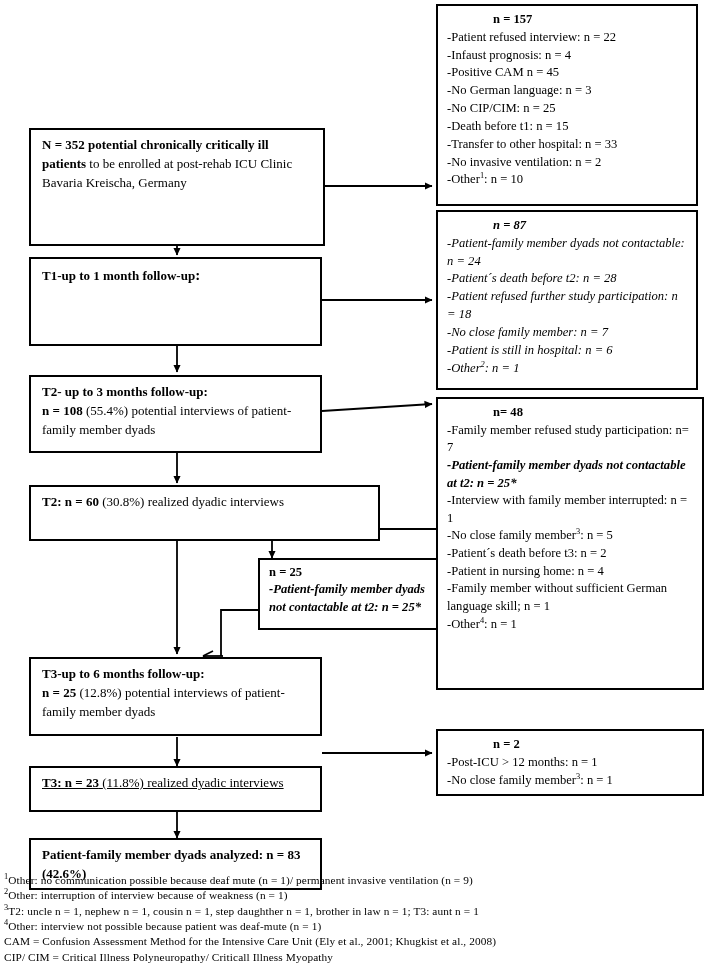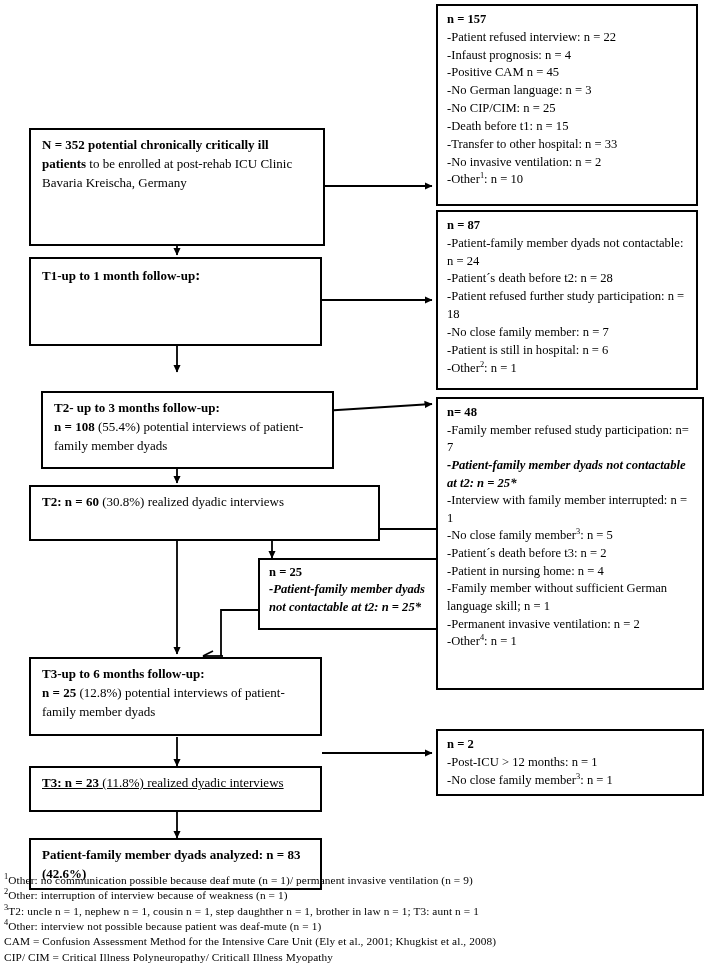--- a/index.html
+++ b/index.html
@@ -9,21 +9,21 @@
     color:#000;overflow:hidden;
   }
   .canvas{position:absolute;left:0;top:0;width:709px;height:972px;}
   .box{
     position:absolute;box-sizing:border-box;border:2px solid #000;background:#fff;
     font-size:12.6px;line-height:1.42;padding:5px 7px 4px 9px;
   }
   .box .b{font-weight:bold;}
   .box .it{font-style:italic;font-weight:bold;}
   .rbox{font-size:12.6px;line-height:1.415;}
-  .rbox .hd{font-weight:bold;}
+  .rbox .hd{font-weight:bold;margin-left:46px;}
   .rbox .ln{white-space:normal;}
   sup{font-size:8.4px;vertical-align:super;line-height:0;}
   .mainbox{font-size:13px;line-height:1.45;padding:6px 8px 5px 11px;}
   svg.lines{position:absolute;left:0;top:0;width:709px;height:972px;pointer-events:none;}
   .foot{
     position:absolute;left:4px;top:873px;width:700px;
     font-size:11.3px;line-height:1.36;letter-spacing:0.1px;
   }
   .foot div{white-space:nowrap;}
 </style>
@@ -68,21 +68,21 @@
     <span class="b">N = 352 potential chronically critically ill patients</span>
     <span>to be enrolled at post-rehab ICU Clinic Bavaria Kreischa, Germany</span>
   </div>
 
   <div class="box mainbox" style="left:29px;top:257px;width:293px;height:89px;">
     <div>
       <span class="b">T1-up to 1 month follow-up</span><span class="b" style="font-size:15px;">:</span>
     </div>
   </div>
 
-  <div class="box mainbox" style="left:29px;top:391px;width:293px;height:78px;margin-left:12px;">
+  <div class="box mainbox" style="left:29px;top:375px;width:293px;height:78px;">
     <div class="b">T2- up to 3 months follow-up:</div>
     <div>
       <span class="b">n = 108</span>
       <span>(55.4%) potential interviews of patient-family  member  dyads</span>
     </div>
   </div>
 
   <div class="box mainbox" style="left:29px;top:485px;width:351px;height:56px;">
     <span class="b">T2: n = 60</span>
     <span>(30.8%) realized dyadic interviews</span>
@@ -116,40 +116,39 @@
     <div class="ln">-Infaust  prognosis: n = 4</div>
     <div class="ln">-Positive CAM n = 45</div>
     <div class="ln">-No German  language: n = 3</div>
     <div class="ln">-No CIP/CIM:  n = 25</div>
     <div class="ln">-Death before t1: n = 15</div>
     <div class="ln">-Transfer to other hospital: n = 33</div>
     <div class="ln">-No invasive ventilation: n = 2</div>
     <div class="ln"><span>-Other</span><sup>1</sup><span>: n = 10</span></div>
   </div>
 
-  <div class="box rbox" style="left:436px;top:210px;width:262px;height:180px;">
+  <div class="box rbox" style="left:436px;top:210px;width:262px;height:180px;font-style:italic;">
     <div class="hd">n = 87</div>
     <div class="ln">-Patient-family  member  dyads not contactable: n = 24</div>
     <div class="ln">-Patient´s death  before t2: n = 28</div>
     <div class="ln">-Patient refused further study participation: n = 18</div>
     <div class="ln">-No close family member: n = 7</div>
     <div class="ln">-Patient is still in hospital: n = 6</div>
     <div class="ln"><span>-Other</span><sup>2</sup><span>: n = 1</span></div>
   </div>
 
   <div class="box rbox" style="left:436px;top:397px;width:268px;height:293px;line-height:1.40;">
     <div class="hd">n= 48</div>
     <div class="ln">-Family member  refused study participation: n= 7</div>
     <div class="ln" style="font-style:italic;font-weight:bold;">-Patient-family member dyads not contactable at t2: n = 25*</div>
     <div class="ln">-Interview with family member interrupted: n = 1</div>
     <div class="ln"><span>-No close family member</span><sup>3</sup><span>: n = 5</span></div>
     <div class="ln">-Patient´s death  before t3: n = 2</div>
     <div class="ln">-Patient in nursing  home: n = 4</div>
     <div class="ln">-Family member without sufficient German  language  skill; n = 1</div>
-    <div class="ln">-Permanent  invasive ventilation: n = 2</div>
     <div class="ln"><span>-Other</span><sup>4</sup><span>: n = 1</span></div>
   </div>
 
   <div class="box rbox" style="left:436px;top:729px;width:268px;height:67px;">
     <div class="hd">n = 2</div>
     <div class="ln">-Post-ICU &gt; 12 months:  n = 1</div>
     <div class="ln"><span>-No close family member</span><sup>3</sup><span>: n = 1</span></div>
   </div>
 
   <div class="foot">

